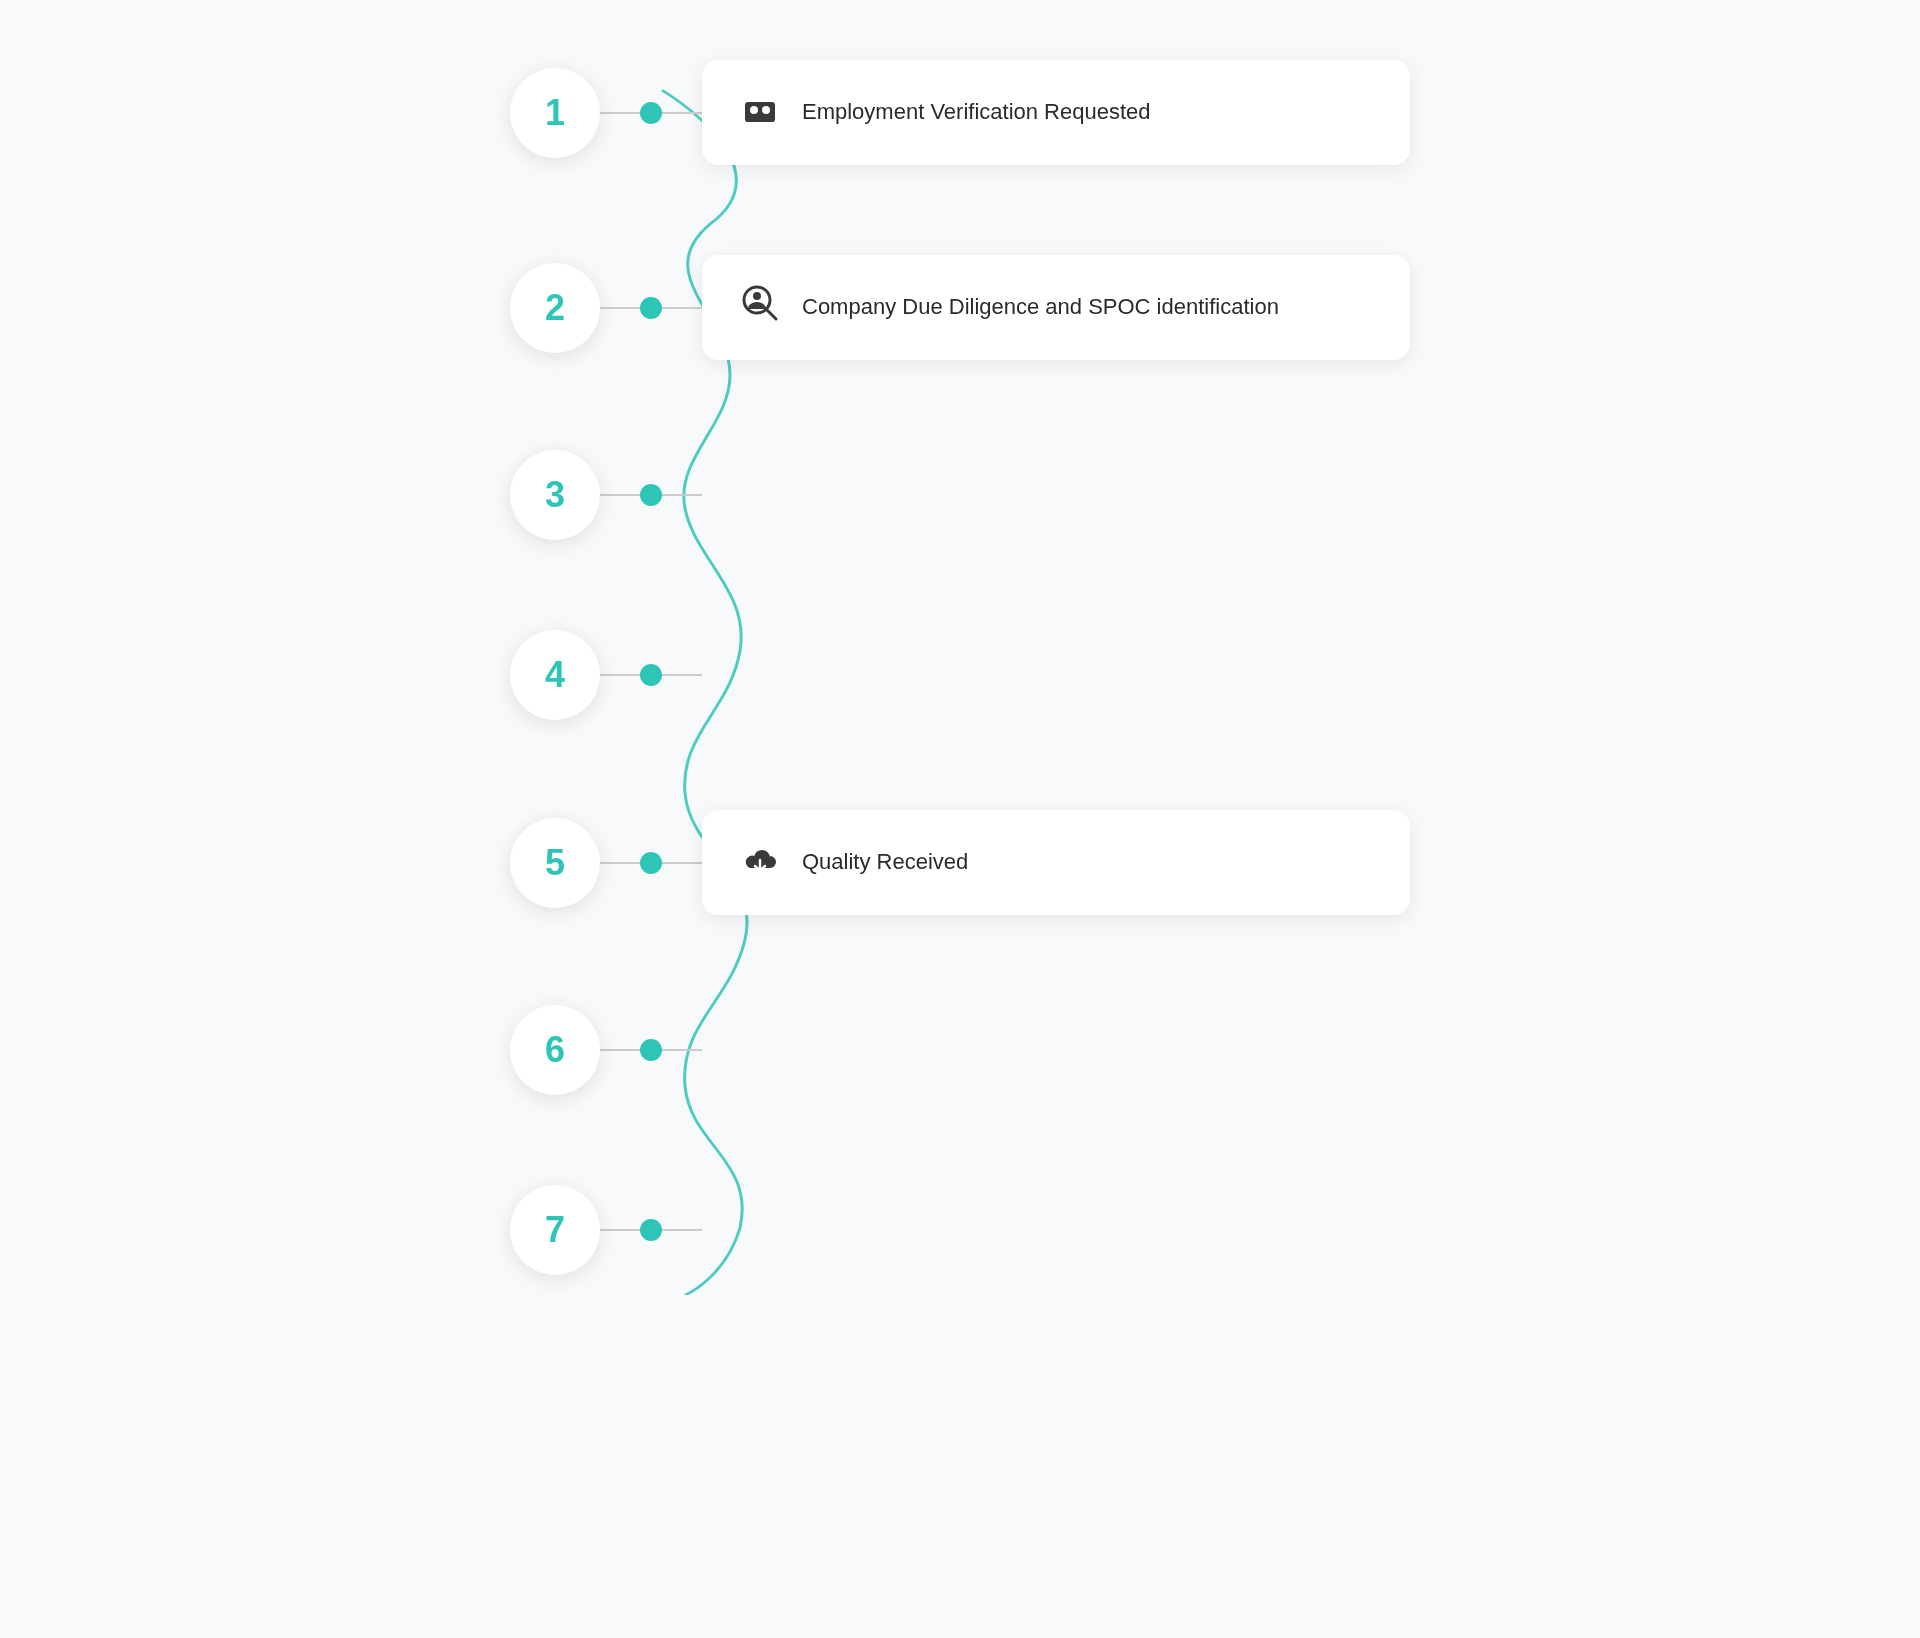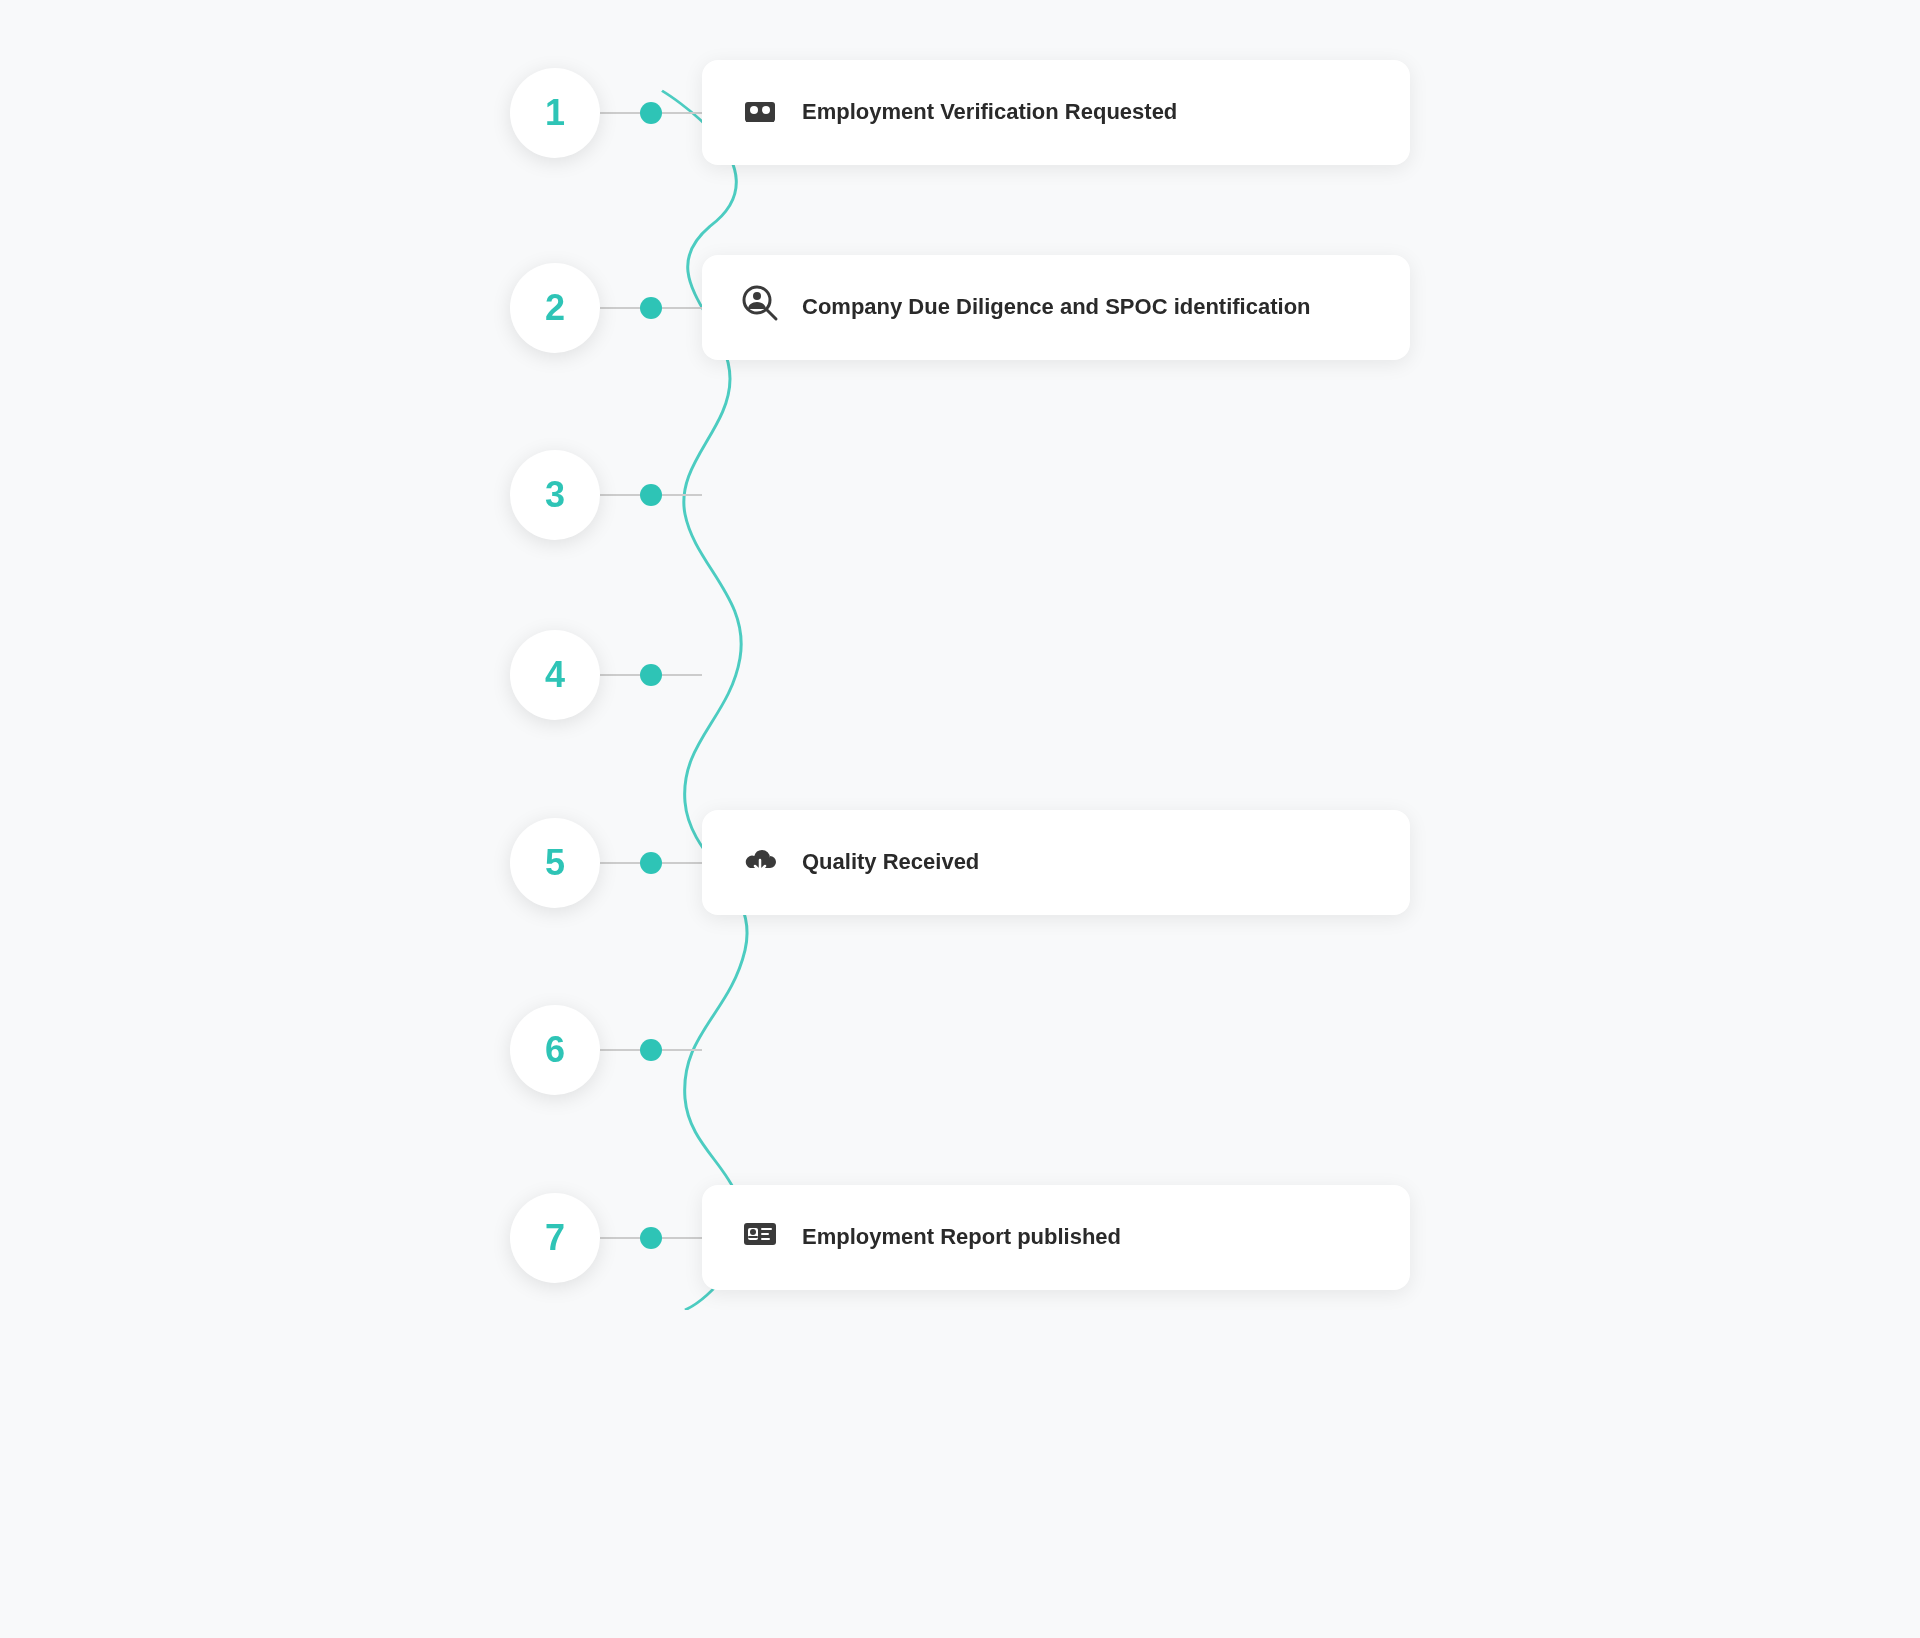--- a/index.html
+++ b/index.html
@@ -106,21 +106,21 @@
     .step-icon {
       font-size: 36px;
       flex-shrink: 0;
       color: #3a3a3a;
       width: 44px;
       text-align: center;
     }
 
     .step-label {
       font-size: 22px;
-      font-weight: 700;
+      font-weight: 400;
       color: #2a2a2a;
       line-height: 1.3;
     }
 
     
     .icon-svg {
       width: 40px;
       height: 40px;
     }
   </style>
@@ -223,29 +223,15 @@
     <div class="connector-right"></div>
   </div>
 
   <div class="timeline-item">
     <div class="step-number">
       <span>7</span>
     </div>
     <div class="connector-left"></div>
     <div class="timeline-dot"></div>
     <div class="connector-right"></div>
-    <div class="step-card">
-      <span class="step-icon">
-        <svg class="icon-svg" viewBox="0 0 40 40" fill="none" xmlns="http://www.w3.org/2000/svg">
-          <rect x="4" y="10" width="32" height="22" rx="3" fill="#3a3a3a"></rect>
-          <rect x="8" y="15" width="10" height="12" rx="2" fill="#fff"></rect>
-          <circle cx="13" cy="19" r="3" fill="#3a3a3a"></circle>
-          <rect x="8" y="23" width="10" height="2" rx="1" fill="#3a3a3a"></rect>
-          <rect x="21" y="15" width="11" height="2" rx="1" fill="#fff"></rect>
-          <rect x="21" y="20" width="8" height="2" rx="1" fill="#fff"></rect>
-          <rect x="21" y="25" width="9" height="2" rx="1" fill="#fff"></rect>
-        </svg>
-      </span>
-      <span class="step-label">Employment Report published</span>
-    </div>
   </div>
 
 </div>
 
 </body></html>

